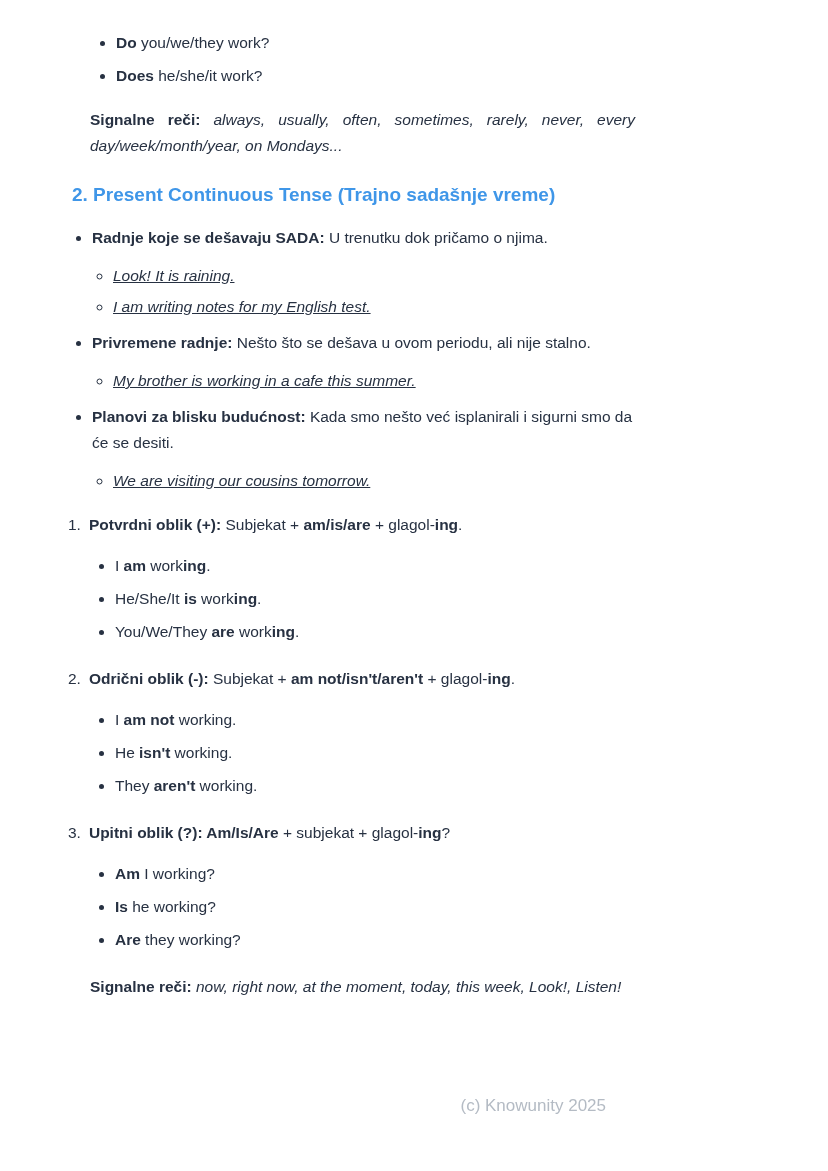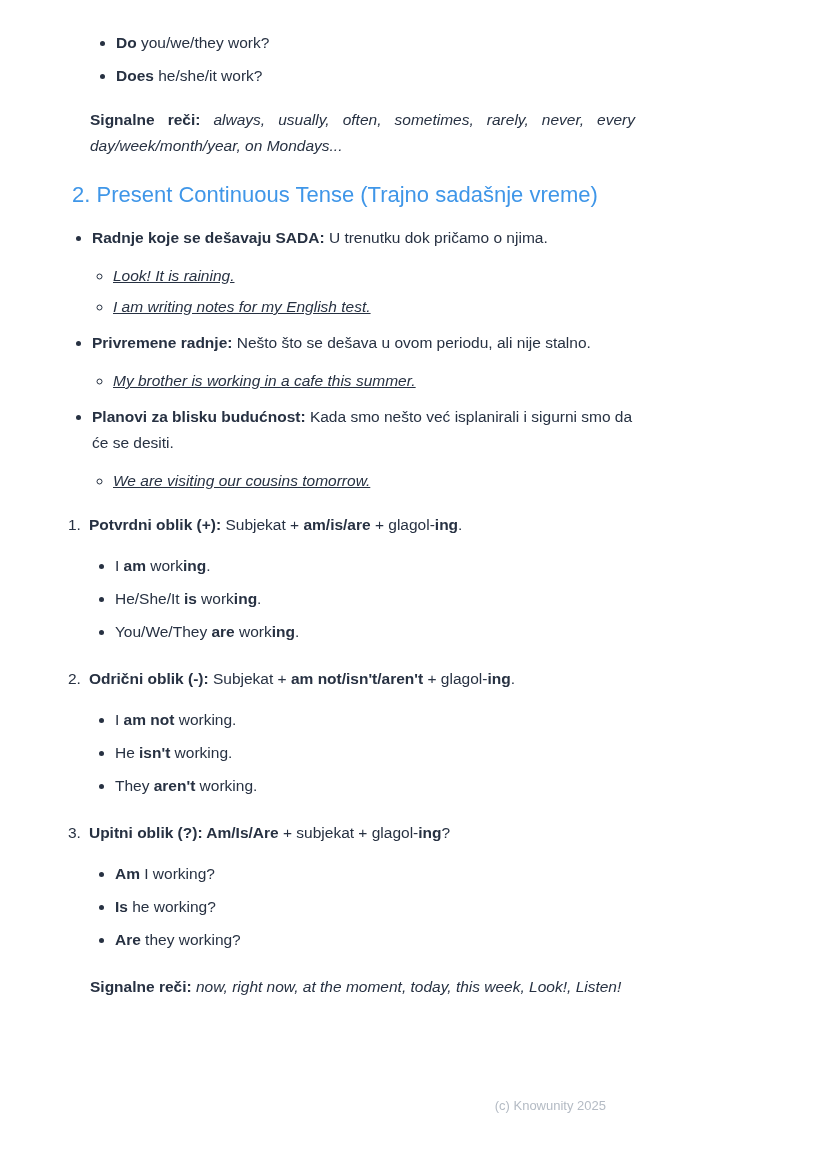--- a/index.html
+++ b/index.html
@@ -42,23 +42,23 @@
   ul{margin:0;}
   li::marker{color:var(--body-text);}
   .carry-list{
     list-style:disc outside;
     padding-left:44px;
     margin:0 0 18px 0;
   }
   .carry-list li{margin-bottom:7px;}
   h2{
     color:var(--heading-blue);
-    font-size:22px;
+    font-size:19px;
     line-height:28px;
-    font-weight:400;
+    font-weight:700;
     margin:22px 0 14px 0;
   }
   .usage-q{margin:0 0 0 0;}
   .usage-list{
     list-style:disc outside;
     padding-left:20px;
     margin:16px 0 0 0;
   }
   .usage-list > li{margin-bottom:10px;}
   .ex-circle{
@@ -81,21 +81,21 @@
     list-style:disc outside;
     padding-left:26px;
     margin:15px 0 0 0;
   }
   .ex-disc li{margin-bottom:7px;}
   .signal-final{margin-top:12px;}
   .footer{
     position:absolute;
     top:1098px;
     right:53px;
-    font-size:13px;
+    font-size:17px;
     line-height:16px;
     color:var(--footer-gray);
     z-index:3;
   }
 </style>
 </head>
 <body>
 
 <div class="page">
 

